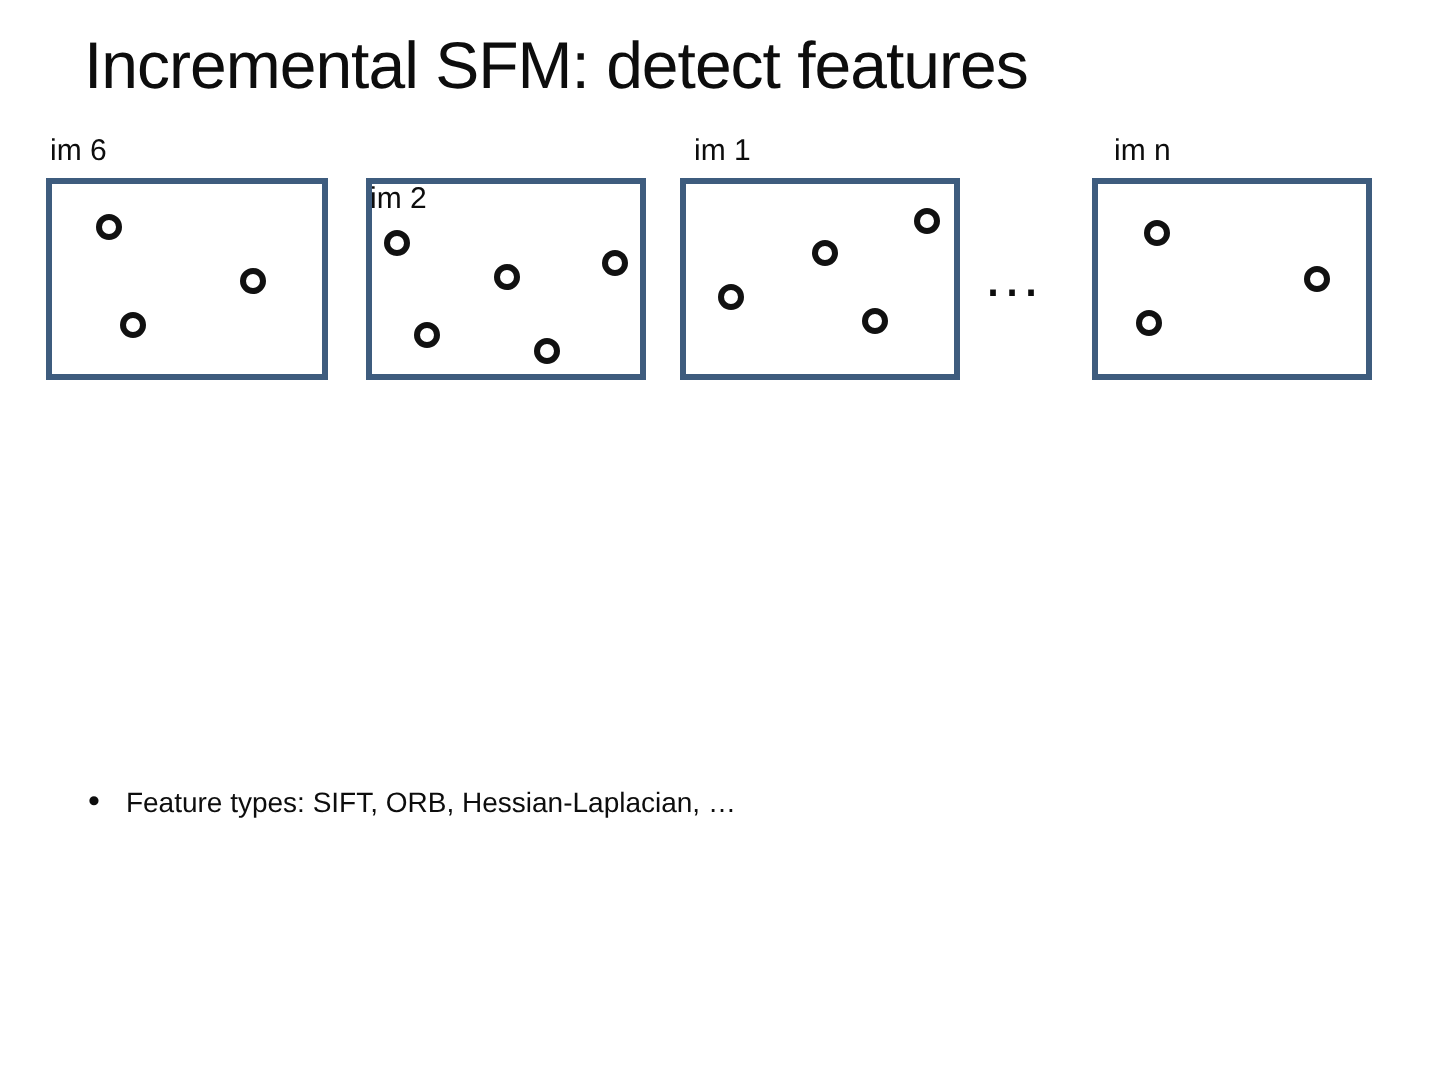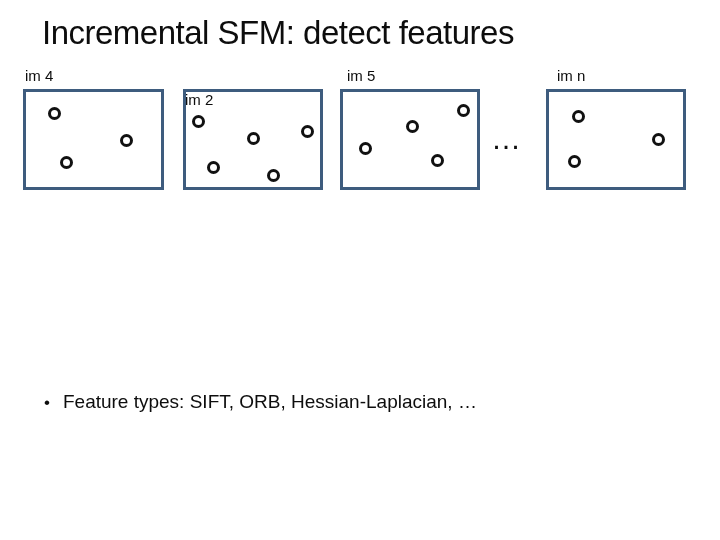--- a/index.html
+++ b/index.html
@@ -87,48 +87,48 @@
     top: 391px;
     display: flex;
     align-items: baseline;
     gap: 13px;
     color: var(--ink, #0d0d0d);
   }
   .bullet-marker {
     font-size: 17px;
   }
   .bullet-text {
-    font-size: 19px;
+    font-size: 14px;
     white-space: nowrap;
   }
 </style>
 </head>
 <body>
 
 <div class="slide">
 
   <h1 class="title">Incremental SFM: detect features</h1>
 
-  <div class="imlabel l1">im 4</div>
+  <div class="imlabel l1">im 6</div>
   <div class="imgbox b1">
       <div class="feature-circle" style="left: 21.5px; top: 14.5px;"></div>
       <div class="feature-circle" style="left: 93.5px; top: 41.5px;"></div>
       <div class="feature-circle" style="left: 33.5px; top: 63.5px;"></div>
     </div>
 
   <div class="imlabel l2">im 2</div>
   <div class="imgbox b2">
       <div class="feature-circle" style="left: 5.5px; top: 22.5px;"></div>
       <div class="feature-circle" style="left: 60.5px; top: 39.5px;"></div>
       <div class="feature-circle" style="left: 114.5px; top: 32.5px;"></div>
       <div class="feature-circle" style="left: 20.5px; top: 68.5px;"></div>
       <div class="feature-circle" style="left: 80.5px; top: 76.5px;"></div>
     </div>
 
-  <div class="imlabel l3">im 5</div>
+  <div class="imlabel l3">im 1</div>
   <div class="imgbox b3">
       <div class="feature-circle" style="left: 113.5px; top: 11.5px;"></div>
       <div class="feature-circle" style="left: 62.5px; top: 27.5px;"></div>
       <div class="feature-circle" style="left: 15.5px; top: 49.5px;"></div>
       <div class="feature-circle" style="left: 87.5px; top: 61.5px;"></div>
     </div>
 
   <div class="ellipsis">…</div>
 
   <div class="imlabel l4">im n</div>

